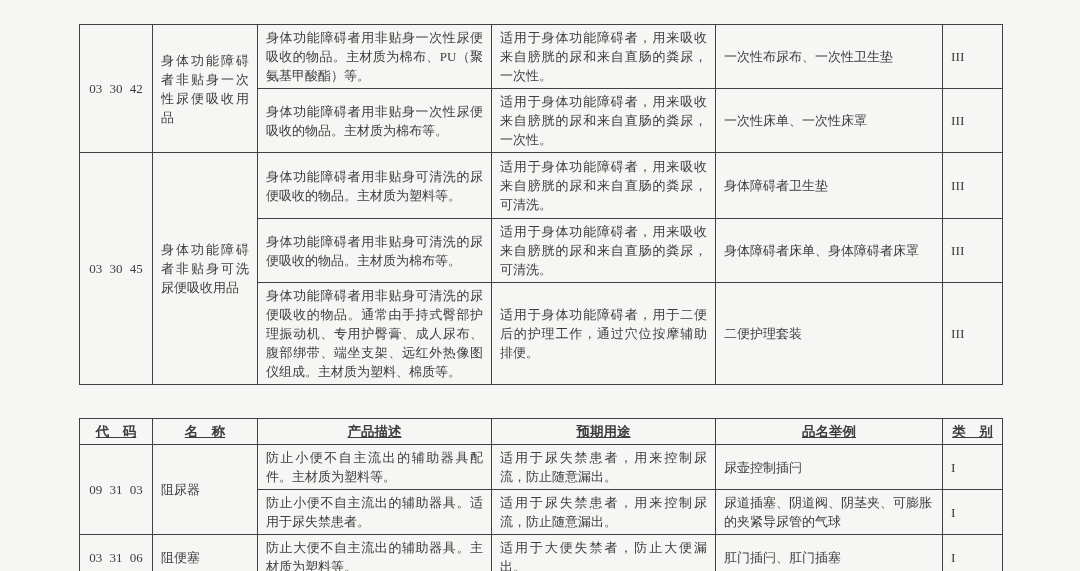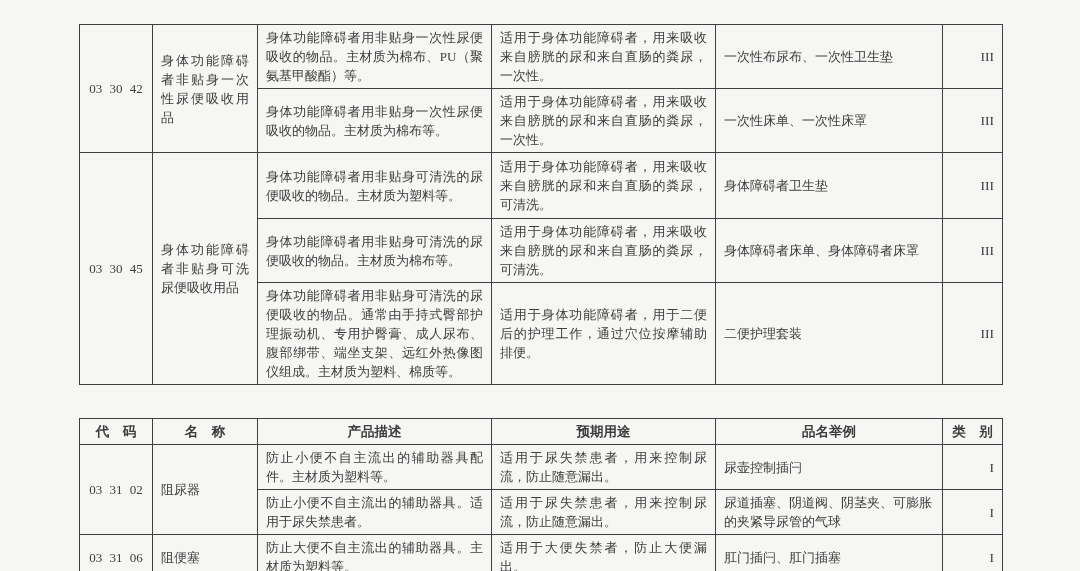--- a/index.html
+++ b/index.html
@@ -40,30 +40,31 @@
   td.jc{
     text-align:justify;
     text-justify:inter-ideograph;
     padding:3px 7px;
   }
   td.ex{
     text-align:left;
     padding:3px 9px;
   }
   td.cat{
-    text-align:right;
+    text-align:left;
     font-size:13.5px;
     letter-spacing:0px;
     padding:0 2px;
   }
   th{
     font-weight:bold;
     text-align:center;
     font-size:13.5px;
     padding:1px 2px;
+    text-decoration:underline;
   }
   
   #t1 tr.r1{height:63px;}
   #t1 tr.r2{height:59px;}
   #t1 tr.r3{height:66px;}
   #t1 tr.r4{height:55px;margin-top:19px;}
   #t1 tr.r5{height:101px;margin-top:32px;}
   #t2 tr.hd{height:21px;}
   #t2 tr.r1{height:38px;}
   #t2 tr.r2{height:44px;}
@@ -144,21 +145,21 @@
     <tbody>
       <tr class="hd">
         <th>代　码</th>
         <th>名　称</th>
         <th>产品描述</th>
         <th>预期用途</th>
         <th>品名举例</th>
         <th>类　别</th>
       </tr>
       <tr class="r1">
-        <td class="code" rowspan="2">03 31 02</td>
+        <td class="code" rowspan="2">09 31 03</td>
         <td class="ex" rowspan="2">阻尿器</td>
         <td class="jc">防止小便不自主流出的辅助器具配件。主材质为塑料等。</td>
         <td class="jc">适用于尿失禁患者，用来控制尿流，防止随意漏出。</td>
         <td class="ex">尿壶控制插闩</td>
         <td class="cat">I</td>
       </tr>
       <tr class="r2">
         <td class="jc">防止小便不自主流出的辅助器具。适用于尿失禁患者。</td>
         <td class="jc">适用于尿失禁患者，用来控制尿流，防止随意漏出。</td>
         <td class="ex">尿道插塞、阴道阀、阴茎夹、可膨胀的夹紧导尿管的气球</td>

